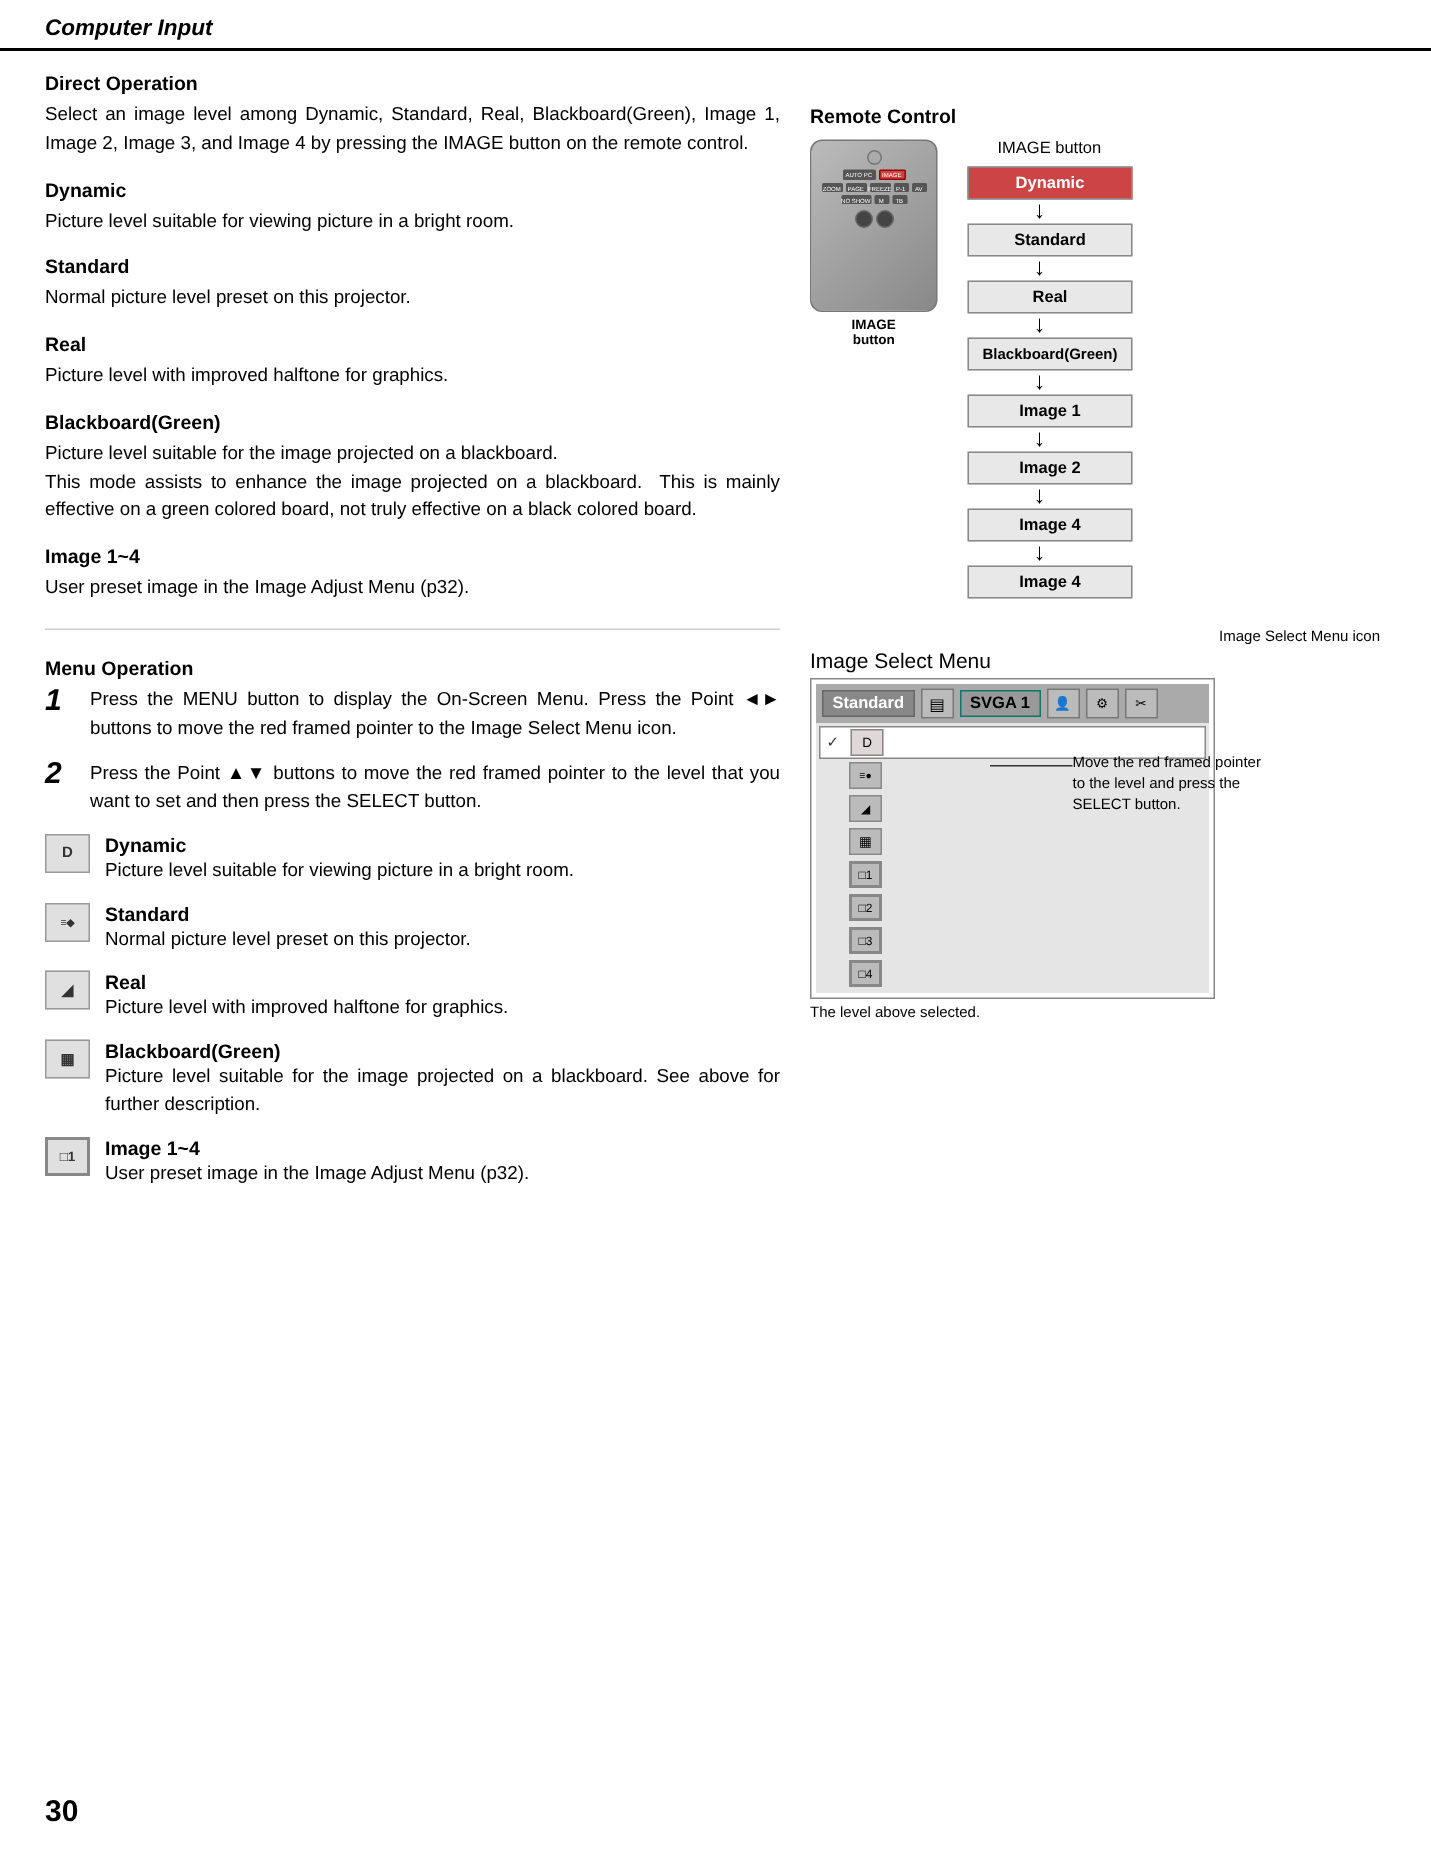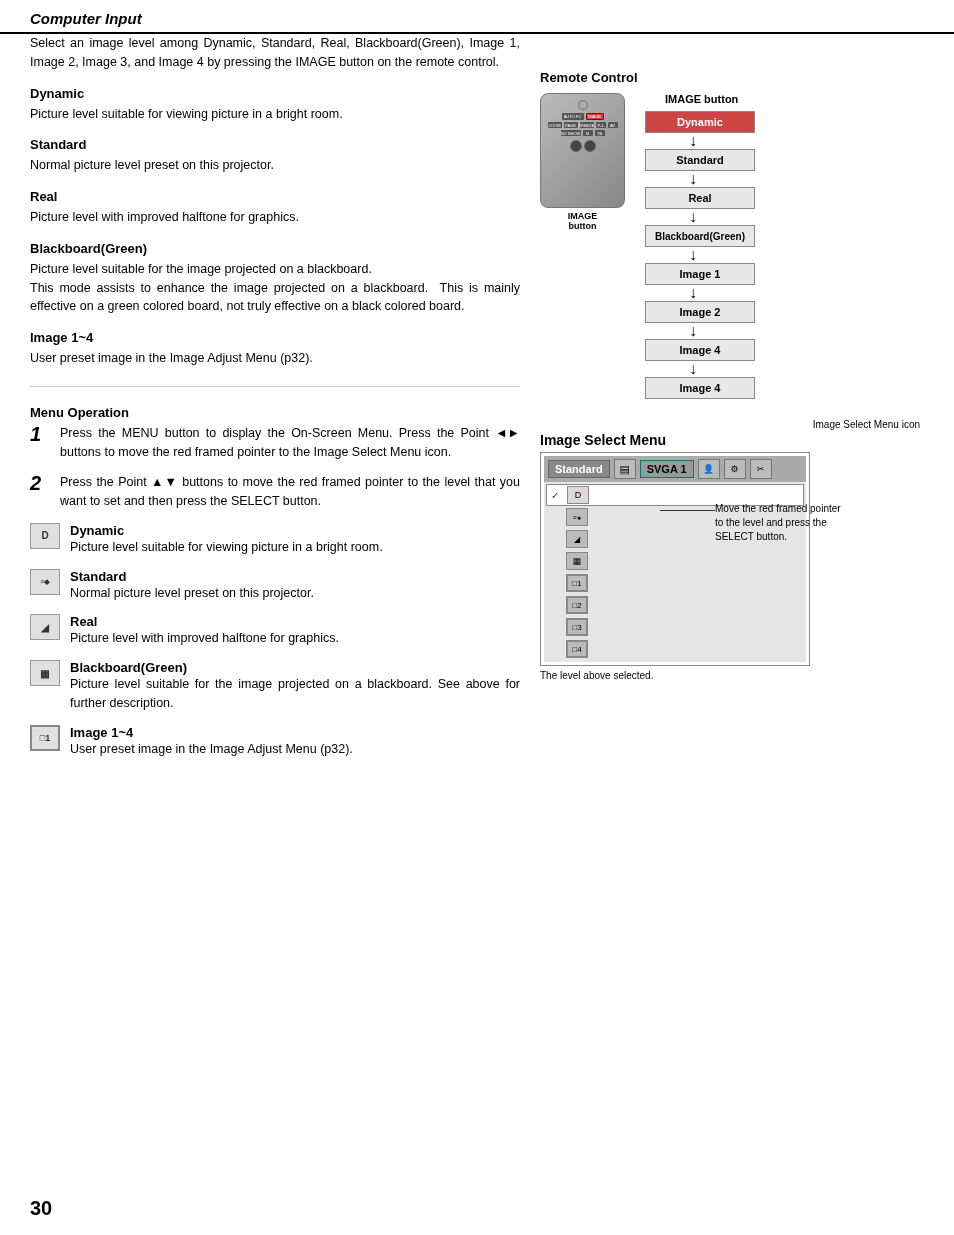--- a/index.html
+++ b/index.html
@@ -126,21 +126,21 @@
     }
     
     .image-btn-diagram {
       display: flex;
       flex-direction: column;
       align-items: flex-start;
       gap: 0;
     }
     .image-btn-label {
       font-size: 11px;
-      font-weight: bold;
+      font-weight: normal;
       margin-bottom: 6px;
       margin-left: 20px;
     }
     .btn-sequence {
       display: flex;
       flex-direction: column;
       align-items: flex-start;
       gap: 0;
     }
     .seq-item {
@@ -157,21 +157,21 @@
       align-items: center;
       justify-content: center;
       font-size: 11px;
       font-weight: bold;
     }
     
     .menu-section-right {
       margin-top: 10px;
     }
     .image-select-menu-label {
-      font-weight: bold;
+      font-weight: normal;
       font-size: 14px;
       margin-bottom: 4px;
     }
     .menu-screenshot {
       border: 1px solid #888;
       padding: 3px;
       background: #fff;
       width: 270px;
       position: relative;
     }
@@ -259,20 +259,21 @@
 <body>
 
 <div class="page-header">
   <span>Computer Input</span>
 </div>
 
 <div class="page-content">
 
   <div class="left-col">
 
+    <div class="section-heading">Direct Operation</div>
     <div class="body-text">Select an image level among Dynamic, Standard, Real, Blackboard(Green), Image 1, Image 2, Image 3, and Image 4 by pressing the IMAGE button on the remote control.</div>
 
     <div class="section-heading">Dynamic</div>
     <div class="body-text">Picture level suitable for viewing picture in a bright room.</div>
 
     <div class="section-heading">Standard</div>
     <div class="body-text">Normal picture level preset on this projector.</div>
 
     <div class="section-heading">Real</div>
     <div class="body-text">Picture level with improved halftone for graphics.</div>

